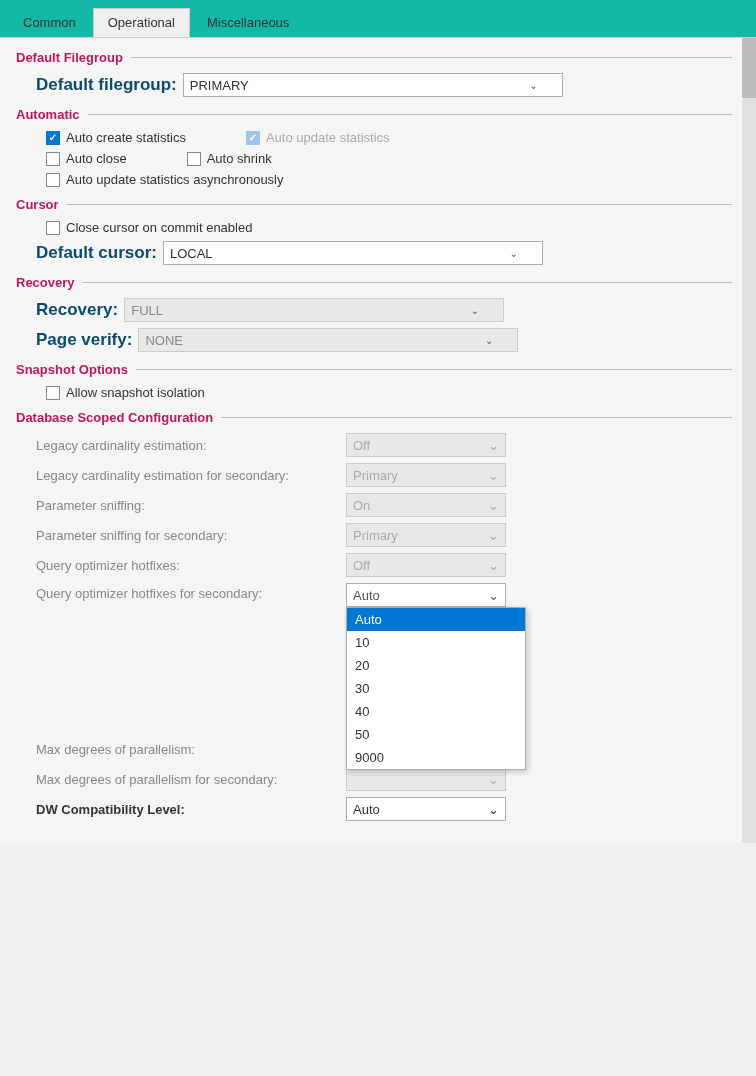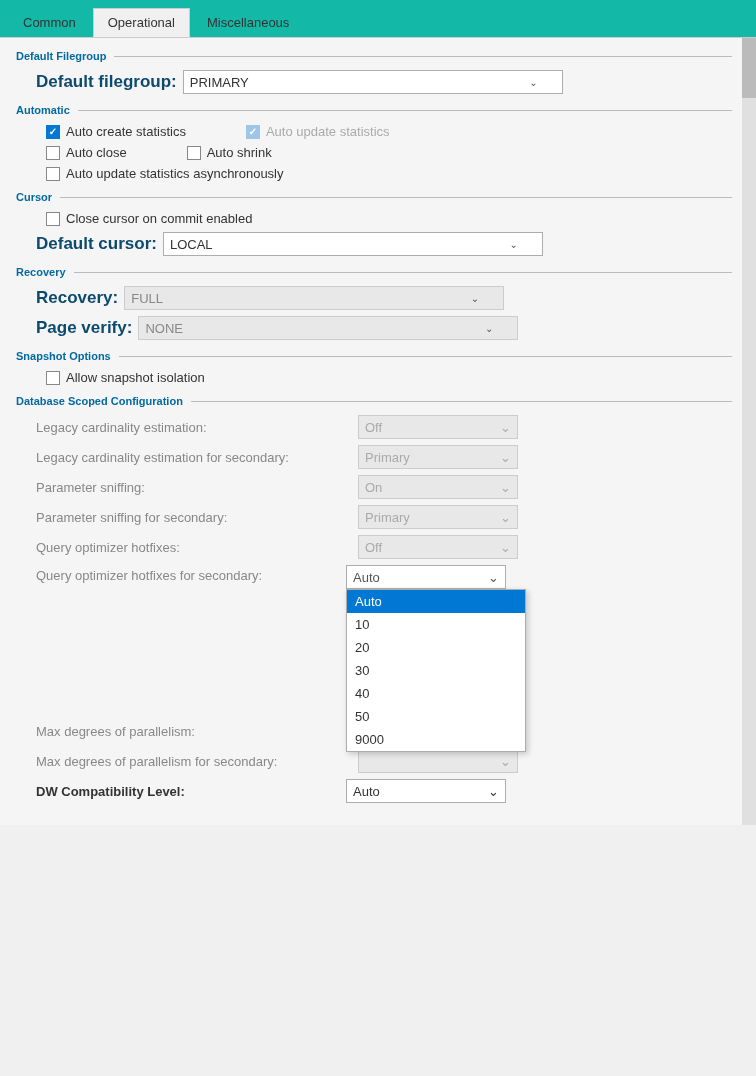--- a/index.html
+++ b/index.html
@@ -40,23 +40,23 @@
       overflow-y: auto;
       position: relative;
     }
     .section {
       margin-bottom: 10px;
     }
     .section-header {
       display: flex;
       align-items: center;
       font-weight: bold;
-      font-size: 11px;
+      font-size: 13px;
       margin-bottom: 8px;
-      color: #0369a1;
+      color: #be185d;
     }
     .section-header::after {
       content: '';
       flex: 1;
       height: 1px;
       background: #bbb;
       margin-left: 8px;
     }
     .field-row {
       display: flex;
@@ -167,21 +167,20 @@
       background: white;
       border: 1px solid #adadad;
       padding: 6px 6px;
       font-size: 13px;
       color: #555;
       cursor: pointer;
       display: flex;
       align-items: center;
       justify-content: space-between;
       height: 24px;
-      margin-left: 12px;
     }
     .scoped-dropdown.disabled-drop {
       background: #e8e8e8;
       color: #aaa;
       border: 1px solid #ccc;
     }
     
     .dropdown-open-container {
       position: relative;
     }

